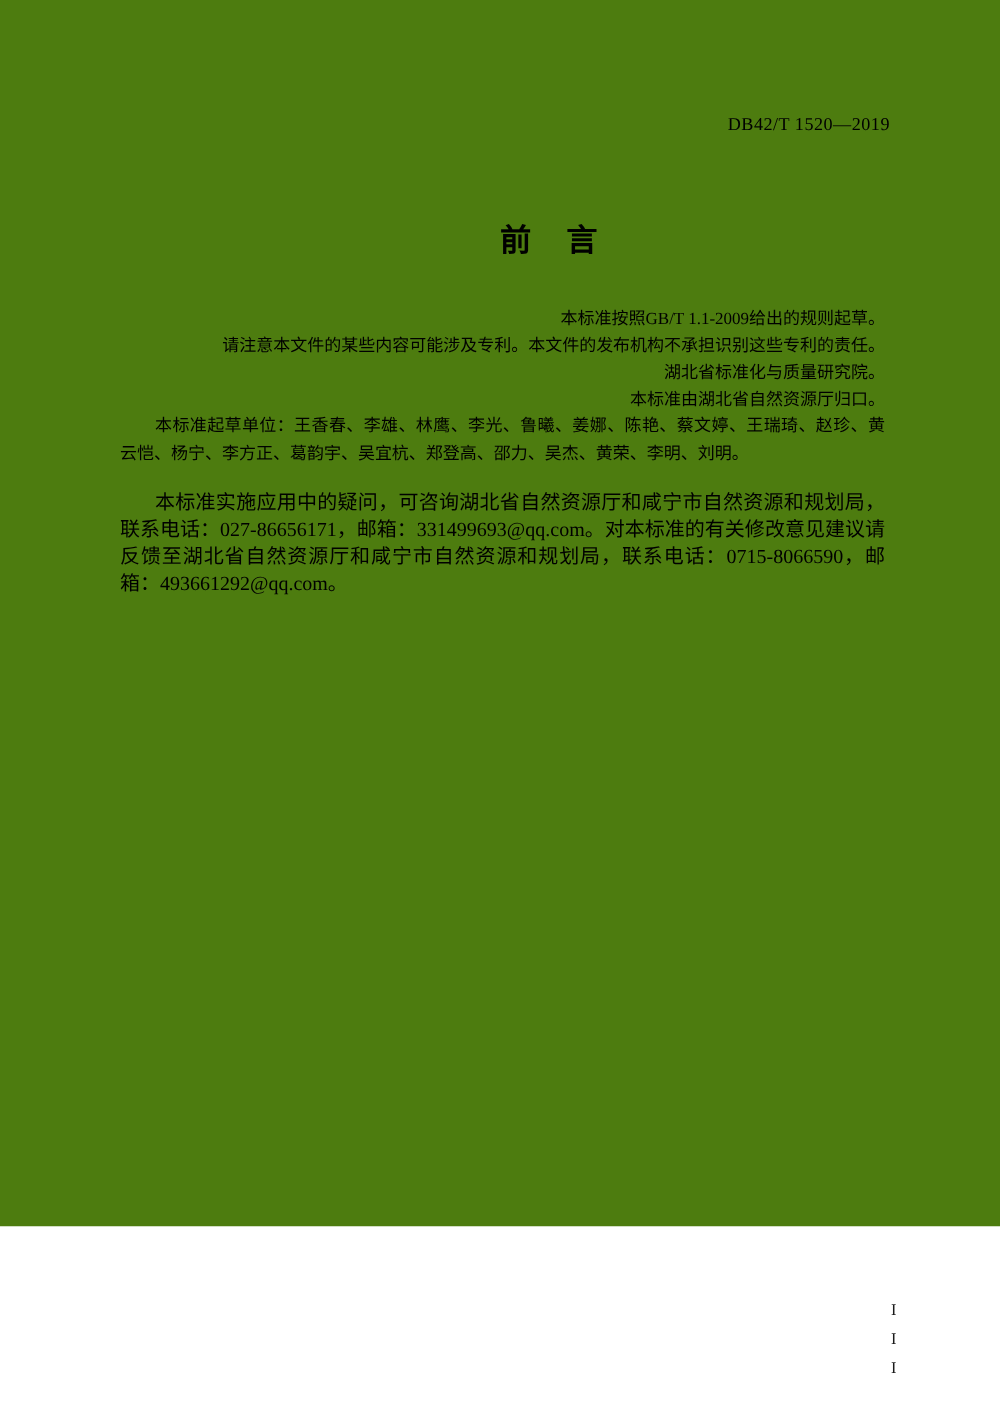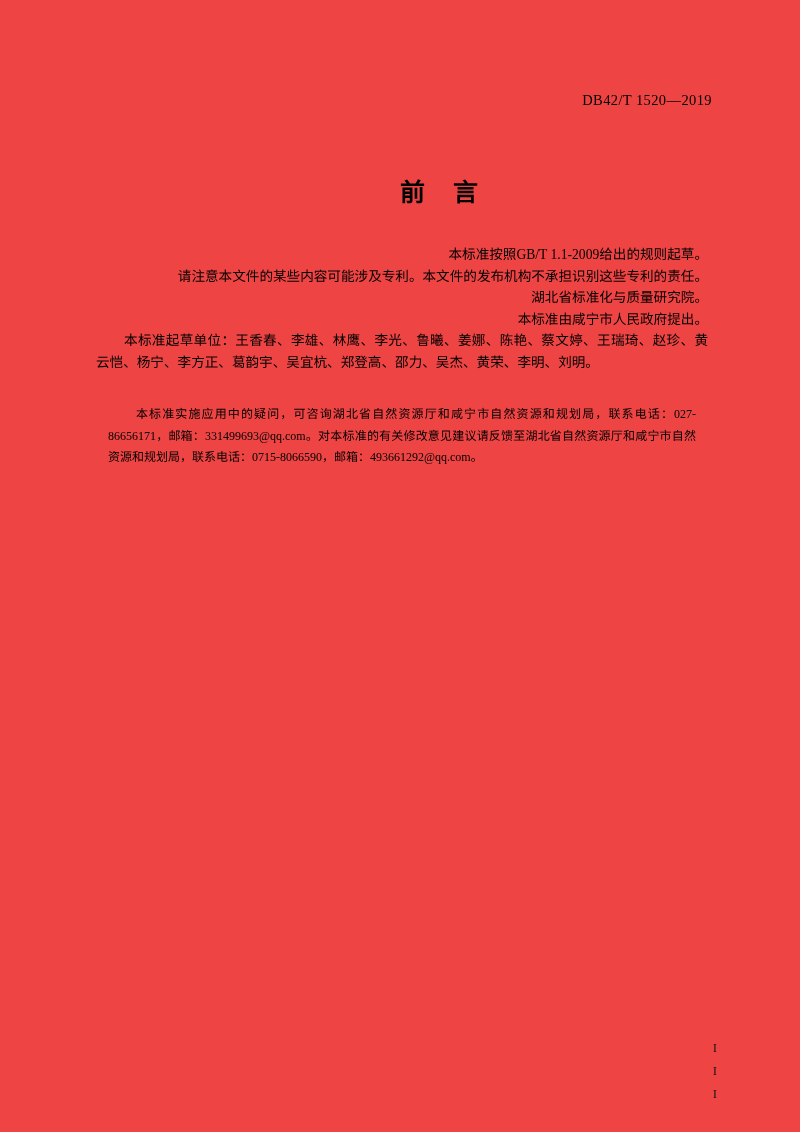--- a/index.html
+++ b/index.html
@@ -14,22 +14,22 @@
     position: relative;
     font-family: "Liberation Serif", "DejaVu Serif", serif;
     color: #000000;
     overflow: hidden;
   }
 
   .page {
     position: absolute;
     inset: 0;
     width: 800px;
-    height: 1132px;
-    background: #ef4444;
+    height: 981px;
+    background: #4d7c0f;
   }
 
   
   .page-header {
     position: absolute;
     top: 92px;
     right: 88px;
     font-family: "Liberation Serif", "DejaVu Serif", serif;
     font-size: 14.5px;
     letter-spacing: 0.4px;
@@ -80,26 +80,26 @@
   .para.indent {
     text-indent: 28px;
   }
 
   .spacer-para {
     height: 19px;
   }
 
   .final-para {
     font-family: "Liberation Serif", "DejaVu Serif", serif;
-    font-size: 12px;
+    font-size: 16px;
     line-height: 21.5px;
     text-indent: 28px;
     text-align: justify;
     text-justify: inter-ideograph;
-    margin: 12px;
+    margin: 0;
   }
 
   
   .folio {
     position: absolute;
     top: 1036px;
     left: 705px;
     width: 20px;
     text-align: center;
     font-family: "Liberation Serif", "DejaVu Serif", serif;
@@ -123,21 +123,21 @@
   </div>
 
   <div class="body-block">
 
     <p class="para simple">本标准按照GB/T 1.1-2009给出的规则起草。</p>
 
     <p class="para simple">请注意本文件的某些内容可能涉及专利。本文件的发布机构不承担识别这些专利的责任。</p>
 
     <p class="para simple">湖北省标准化与质量研究院。</p>
 
-    <p class="para simple">本标准由咸宁市人民政府提出。</p>
+    <p class="para simple">本标准由湖北省自然资源厅归口。</p>
 
 
     <p class="para indent">本标准起草单位：王香春、李雄、林鹰、李光、鲁曦、姜娜、陈艳、蔡文婷、王瑞琦、赵珍、黄云恺、杨宁、李方正、葛韵宇、吴宜杭、郑登高、邵力、吴杰、黄荣、李明、刘明。</p>
 
     <div class="spacer-para"></div>
 
     <p class="final-para">本标准实施应用中的疑问，可咨询湖北省自然资源厅和咸宁市自然资源和规划局，联系电话：027-86656171，邮箱：331499693@qq.com。对本标准的有关修改意见建议请反馈至湖北省自然资源厅和咸宁市自然资源和规划局，联系电话：0715-8066590，邮箱：493661292@qq.com。</p>
 
   </div>
 

